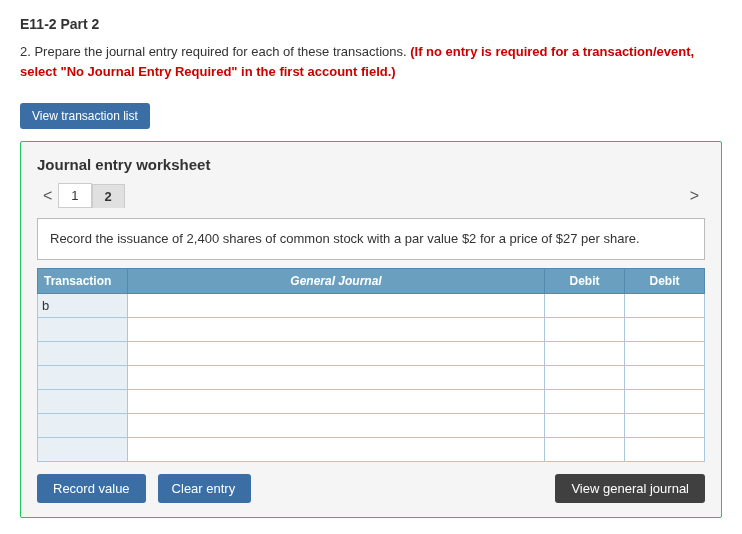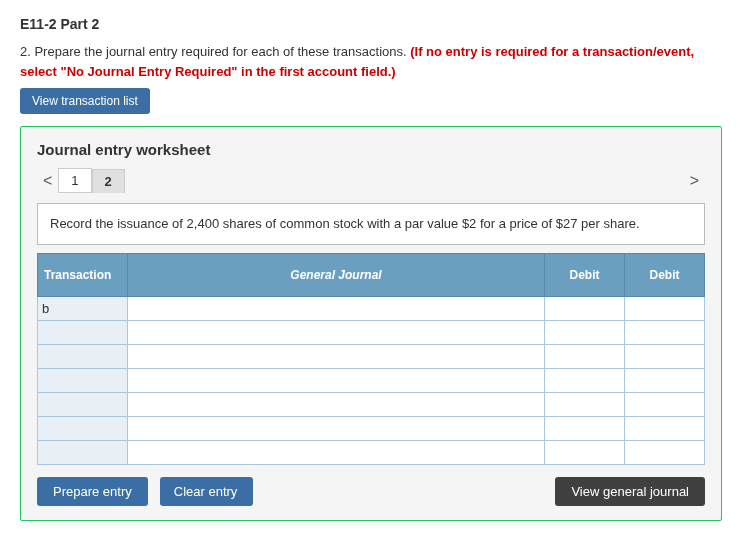--- a/index.html
+++ b/index.html
@@ -12,21 +12,21 @@
       width: 742px;
       min-height: 534px;
     }
     .page-title {
       font-weight: bold;
       font-size: 14px;
       margin-bottom: 10px;
     }
     .instruction {
       font-size: 13px;
-      margin-bottom: 7px;
+      margin-bottom: 22px;
       line-height: 1.5;
     }
     .instruction .bold-red {
       color: #c00;
       font-weight: bold;
     }
     .btn-view-transaction {
       display: inline-block;
       background: #3a6ea5;
       color: #fff;
@@ -91,21 +91,21 @@
     }
     table.journal-table {
       width: 100%;
       border-collapse: collapse;
       background: #fff;
     }
     table.journal-table th {
       background: #6a9fc0;
       color: #fff;
       text-align: center;
-      padding: 14px 4px;
+      padding: 5px 4px;
       font-size: 12px;
       font-weight: bold;
       border: 1px solid #5588aa;
     }
     table.journal-table th.col-transaction {
       width: 90px;
       text-align: left;
       padding-left: 6px;
     }
     table.journal-table th.col-journal {
@@ -250,20 +250,20 @@
         <tr>
           <td class="col-transaction"></td>
           <td class="col-journal"><input class="cell-input" style=""></td>
           <td class="col-debit"><input class="cell-input" style=""></td>
           <td class="col-credit"><input class="cell-input" style=""></td>
         </tr>
       </tbody>
   </table>
 
   <div class="footer-buttons">
-    <button class="btn-footer btn-record">Prepare entry</button>
+    <button class="btn-footer btn-record">Record value</button>
     <button class="btn-footer btn-clear">Clear entry</button>
     <button class="btn-footer btn-view-journal">View general journal</button>
   </div>
 </div>
 
 
 
 
 </body></html>

